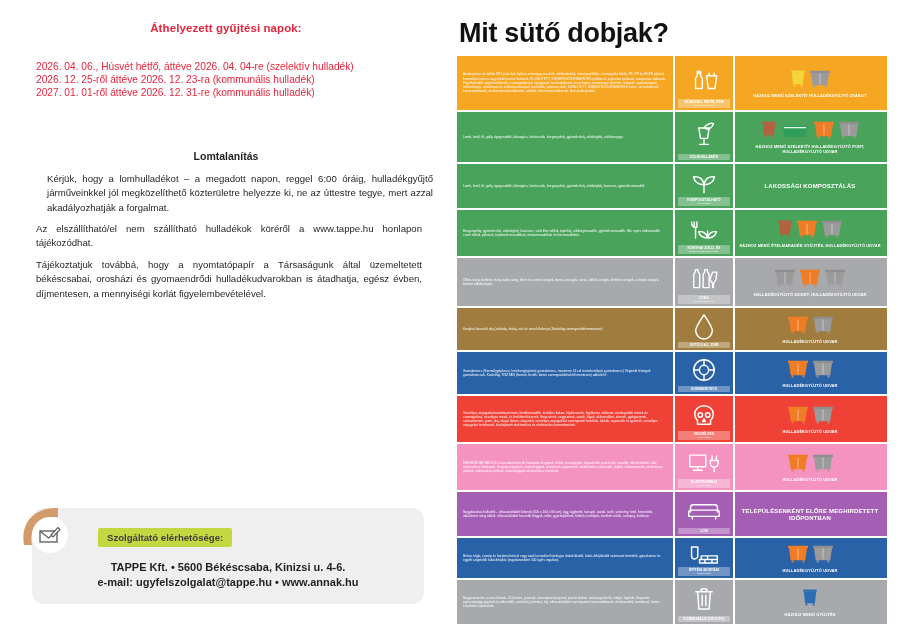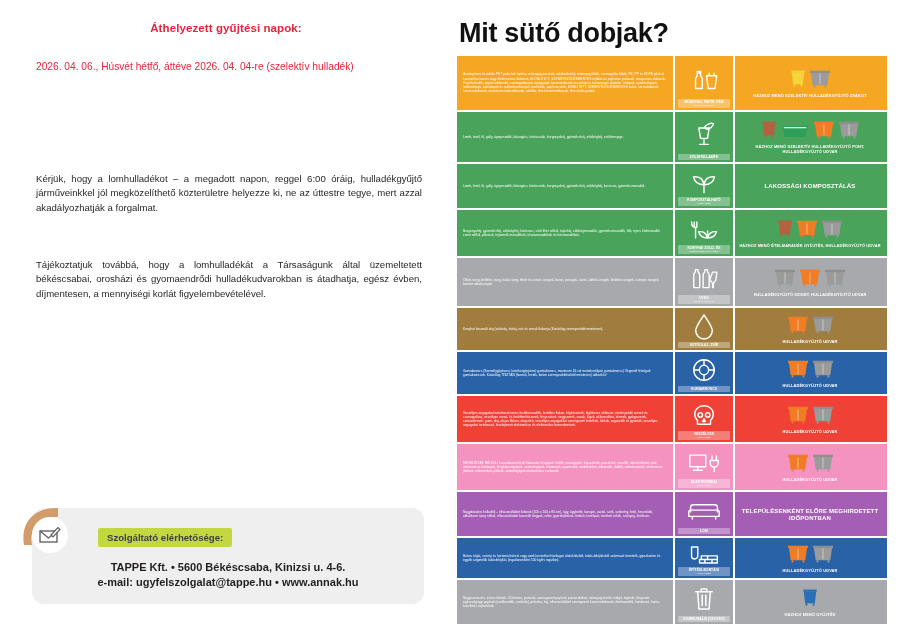--- a/index.html
+++ b/index.html
@@ -25,21 +25,21 @@
   }
 
   .lom-title{
     position:absolute;left:36px;top:150px;width:380px;text-align:center;
     font-size:10.5px;font-weight:bold;color:#231f20;
   }
   .para{
     position:absolute;left:36px;width:386px;
     font-size:9.6px;line-height:14.4px;text-align:justify;color:#231f20;
   }
-  .p1{top:172px;}
+  .p1{top:172px;margin-left:11px;}
   .p2{top:222px;}
   .p3{top:258px;}
 
   
   .contact-card{
     position:absolute;left:32px;top:508px;width:392px;height:96px;
     background:#efefef;border-radius:12px;
   }
   .logo-wrap{
     position:absolute;left:20px;top:505px;width:60px;height:56px;
@@ -120,25 +120,29 @@
 <body>
 
 <div class="page">
 
   <div class="left">
 
     <div class="moved-title">Áthelyezett gyűjtési napok:</div>
 
     <div class="moved-list">
       <div class="moved-line">2026. 04. 06., Húsvét hétfő, áttéve 2026. 04. 04-re (szelektív hulladék)</div>
+      <div class="moved-line">2026. 12. 25-ről áttéve 2026. 12. 23-ra (kommunális hulladék)</div>
+      <div class="moved-line">2027. 01. 01-ről áttéve 2026. 12. 31-re (kommunális hulladék)</div>
     </div>
 
+    <div class="lom-title">Lomtalanítás</div>
 
     <div class="para p1">Kérjük, hogy a lomhulladékot – a megadott napon, reggel 6:00 óráig, hulladékgyűjtő járműveinkkel jól megközelíthető közterületre helyezze ki, ne az úttestre tegye, mert azzal akadályozhatják a forgalmat.</div>
-    <div class="para p3">Tájékoztatjuk továbbá, hogy a lomhulladékát a Társaságunk által üzemeltetett békéscsabai, orosházi és gyomaendrődi hulladékudvarokban is átadhatja, egész évben, díjmentesen, a mennyiségi korlát figyelembevételével.</div>
+    <div class="para p2">Az elszállítható/el nem szállítható hulladékok köréről a www.tappe.hu honlapon tájékozódhat.</div>
+    <div class="para p3">Tájékoztatjuk továbbá, hogy a nyomtatópapír a Társaságunk által üzemeltetett békéscsabai, orosházi és gyomaendrődi hulladékudvarokban is átadhatja, egész évben, díjmentesen, a mennyiségi korlát figyelembevételével.</div>
 
     <div class="contact-card">
       <div class="contact-chip">
         <span>Szolgáltató elérhetősége:</span>
       </div>
       <div class="contact-lines">
         <div>TAPPE Kft. • 5600 Békéscsaba, Kinizsi u. 4-6.</div>
         <div>e-mail: ugyfelszolgalat@tappe.hu • www.annak.hu</div>
       </div>
     </div>

